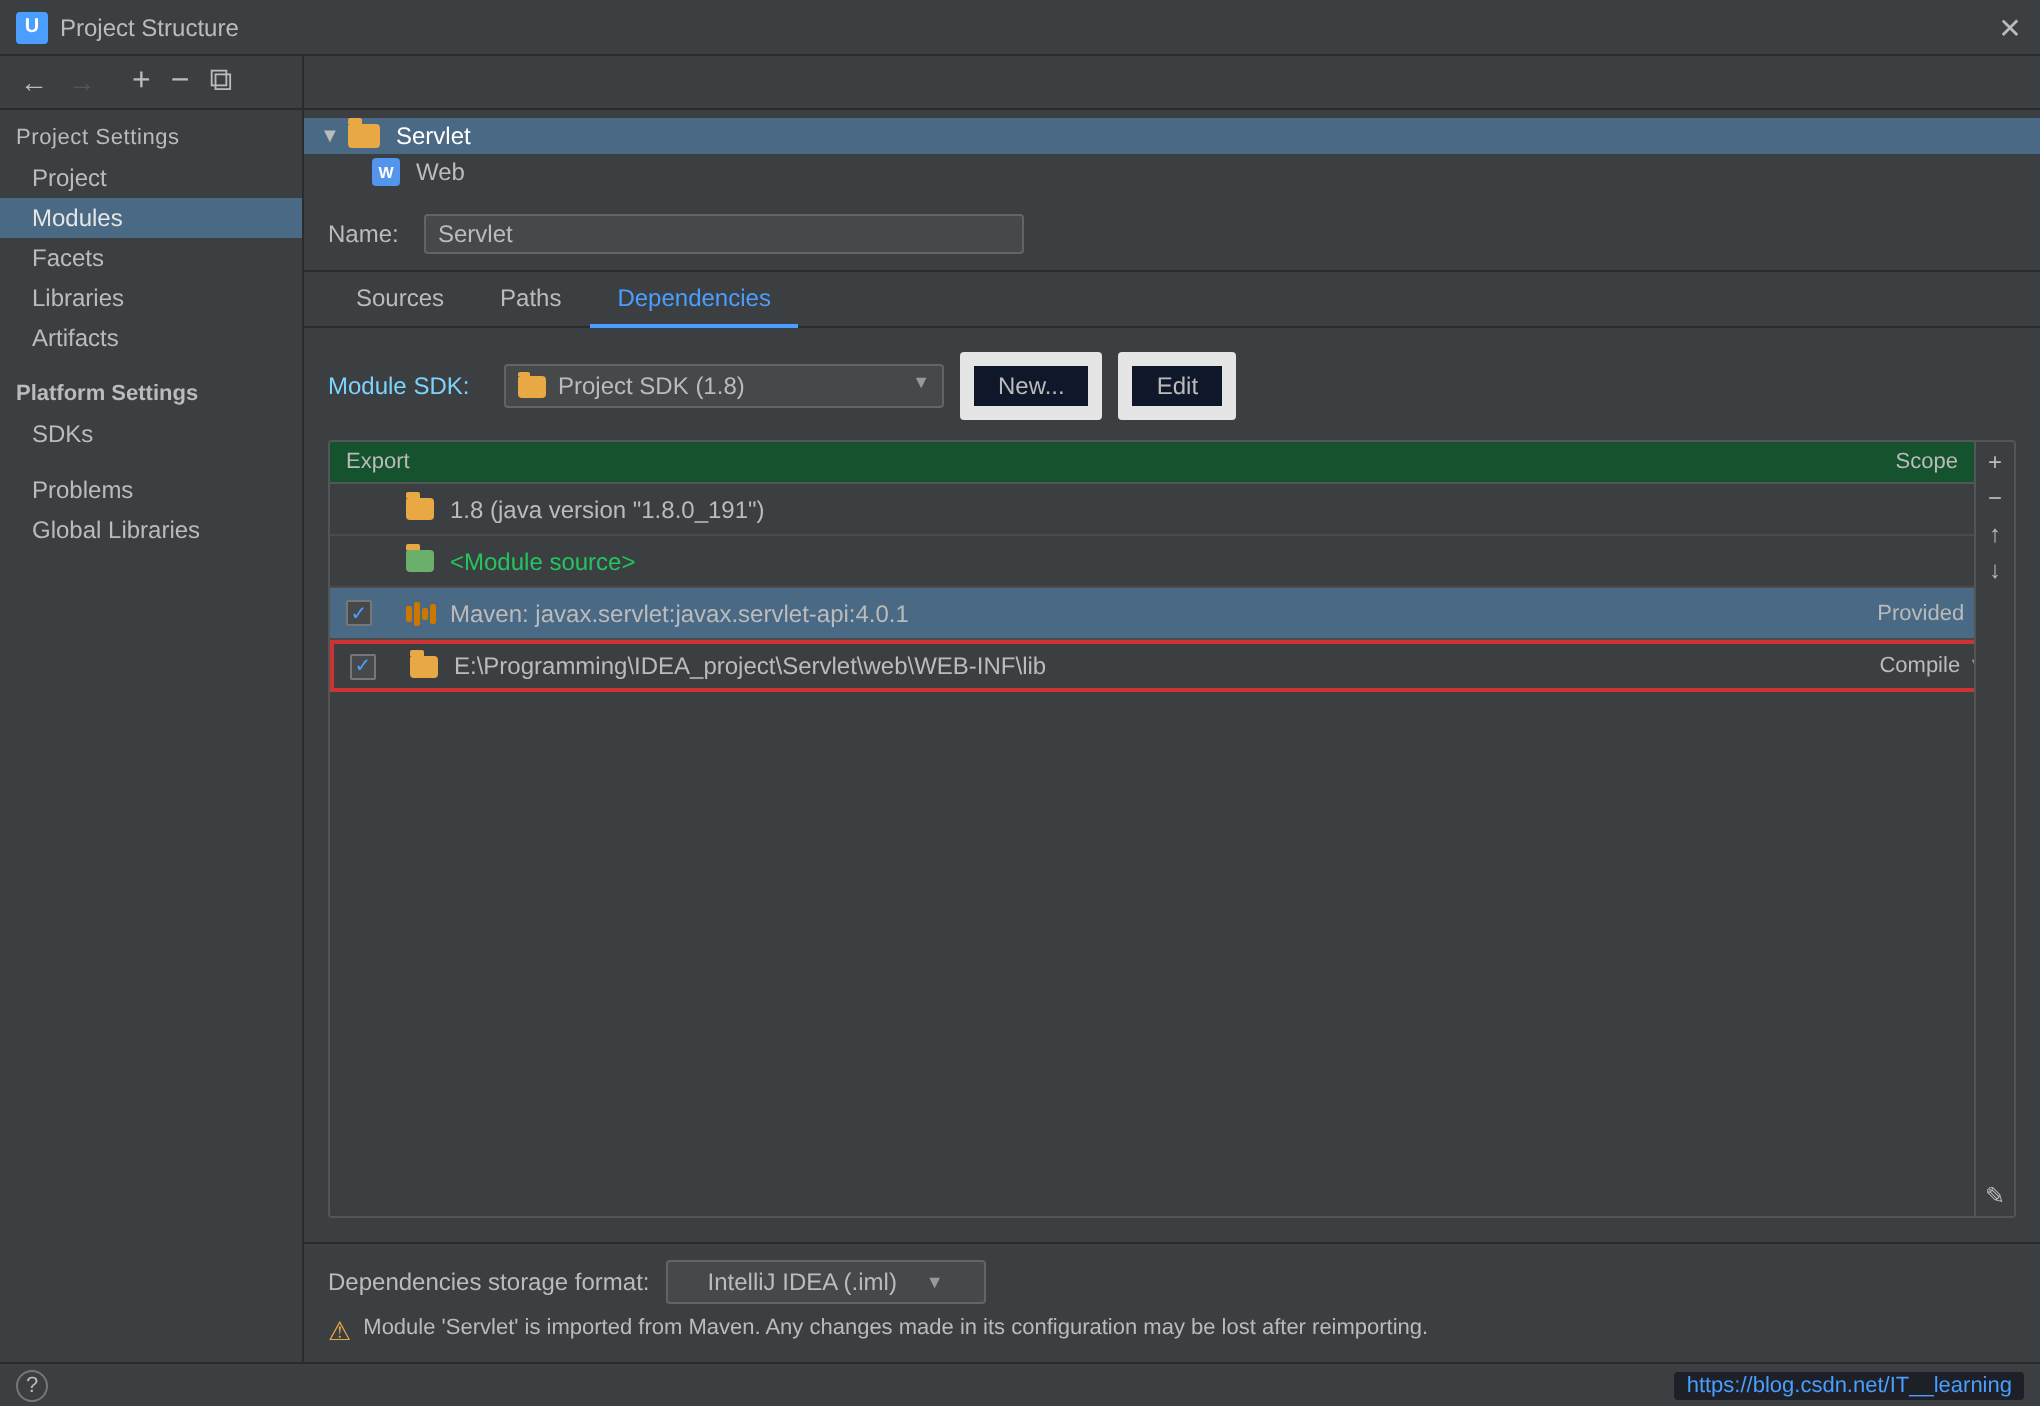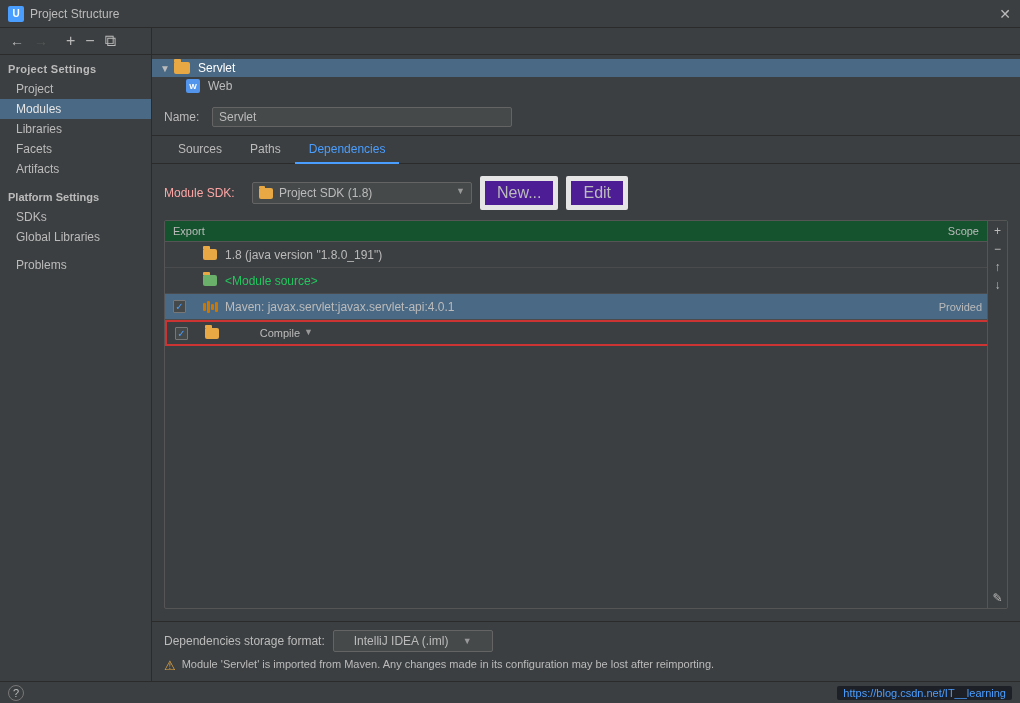--- a/index.html
+++ b/index.html
@@ -84,21 +84,21 @@
     .sidebar {
       width: 152px;
       background: #3c3f41;
       border-right: 1px solid #2b2b2b;
       display: flex;
       flex-direction: column;
       overflow-y: auto;
     }
     .sidebar-section-title {
       color: #bbbbbb;
-      font-weight: bold;
+      font-weight: normal;
       font-size: 11px;
       padding: 8px 8px 4px 8px;
       letter-spacing: 0.3px;
     }
     .sidebar-item {
       padding: 3px 8px 3px 16px;
       cursor: pointer;
       color: #bbbbbb;
       font-size: 12px;
       border-radius: 0;
@@ -246,21 +246,21 @@
       gap: 10px;
     }
 
     
     .sdk-row {
       display: flex;
       align-items: center;
       gap: 8px;
     }
     .sdk-label {
-      color: #fca5a5;
+      color: #7dd3fc;
       font-size: 12px;
       min-width: 80px;
     }
     .sdk-select {
       background: #45494a;
       border: 1px solid #646464;
       color: #bbbbbb;
       padding: 3px 6px;
       font-size: 12px;
       border-radius: 2px;
@@ -294,25 +294,25 @@
       width: 6px;
       height: 2px;
       background: #e8a844;
       border-radius: 1px 1px 0 0;
     }
     .chevron-down {
       font-size: 9px;
       color: #999;
     }
     .sdk-btn {
-      background: #4c1d95;
-      border: 5px solid #e5e5e5;
+      background: #0f172a;
+      border: 7px solid #e5e5e5;
       color: #bbbbbb;
       padding: 3px 12px;
-      font-size: 16px;
+      font-size: 12px;
       border-radius: 2px;
       cursor: pointer;
     }
 
     
     .dep-table-container {
       flex: 1;
       border: 1px solid #555;
       border-radius: 2px;
       overflow: hidden;
@@ -564,39 +564,39 @@
 
   <div class="sidebar">
     <div class="sidebar-section-title">Project Settings</div>
     <div class="sidebar-item">
       <span>Project</span>
     </div>
     <div class="sidebar-item active">
       <span>Modules</span>
     </div>
     <div class="sidebar-item">
+      <span>Facets</span>
+    </div>
+    <div class="sidebar-item">
       <span>Libraries</span>
-    </div>
-    <div class="sidebar-item">
-      <span>Facets</span>
     </div>
     <div class="sidebar-item">
       <span>Artifacts</span>
     </div>
 
     <div class="sidebar-platform-title">Platform Settings</div>
     <div class="sidebar-item">
       <span>SDKs</span>
     </div>
+    <div class="sidebar-item" style="margin-top:8px;">
+      <span>Problems</span>
+    </div>
+
     <div class="sidebar-item">
       <span>Global Libraries</span>
-    </div>
-
-    <div class="sidebar-item" style="margin-top:8px;">
-      <span>Problems</span>
     </div>
   </div>
 
   <div class="right-panel">
 
     <div style="display:flex; flex-direction:column;">
 
       <div class="tree-area">
         <div class="tree-item selected">
           <span class="tree-toggle">▼</span>
@@ -686,20 +686,21 @@
           </div>
         </div>
 
         <div class="dep-row highlighted-row">
           <div class="dep-check">
             <div class="checkbox checked">✓</div>
           </div>
           <div class="dep-icon-area">
             <span class="folder-icon" style="width:14px;height:11px;"></span>
           </div>
+          <div class="dep-name">E:\Programming\IDEA_project\Servlet\web\WEB-INF\lib</div>
           <div class="scope-dropdown">
             <span>Compile</span>
             <span class="chevron-down">▼</span>
           </div>
         </div>
 
         <div class="side-buttons">
           <button class="side-btn">+</button>
           <button class="side-btn">−</button>
           <button class="side-btn">↑</button>

